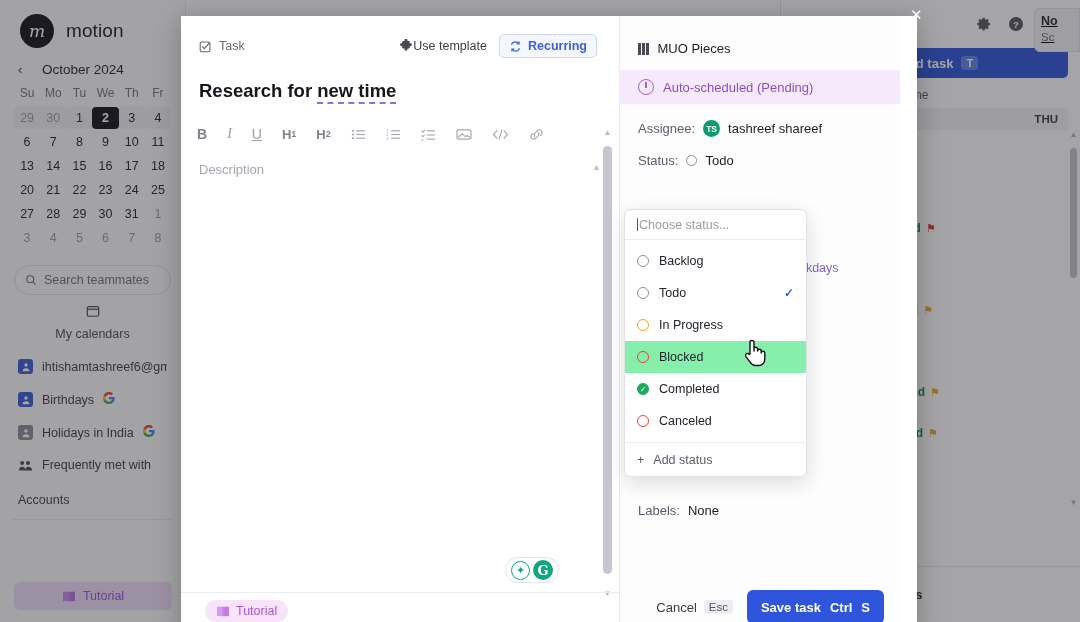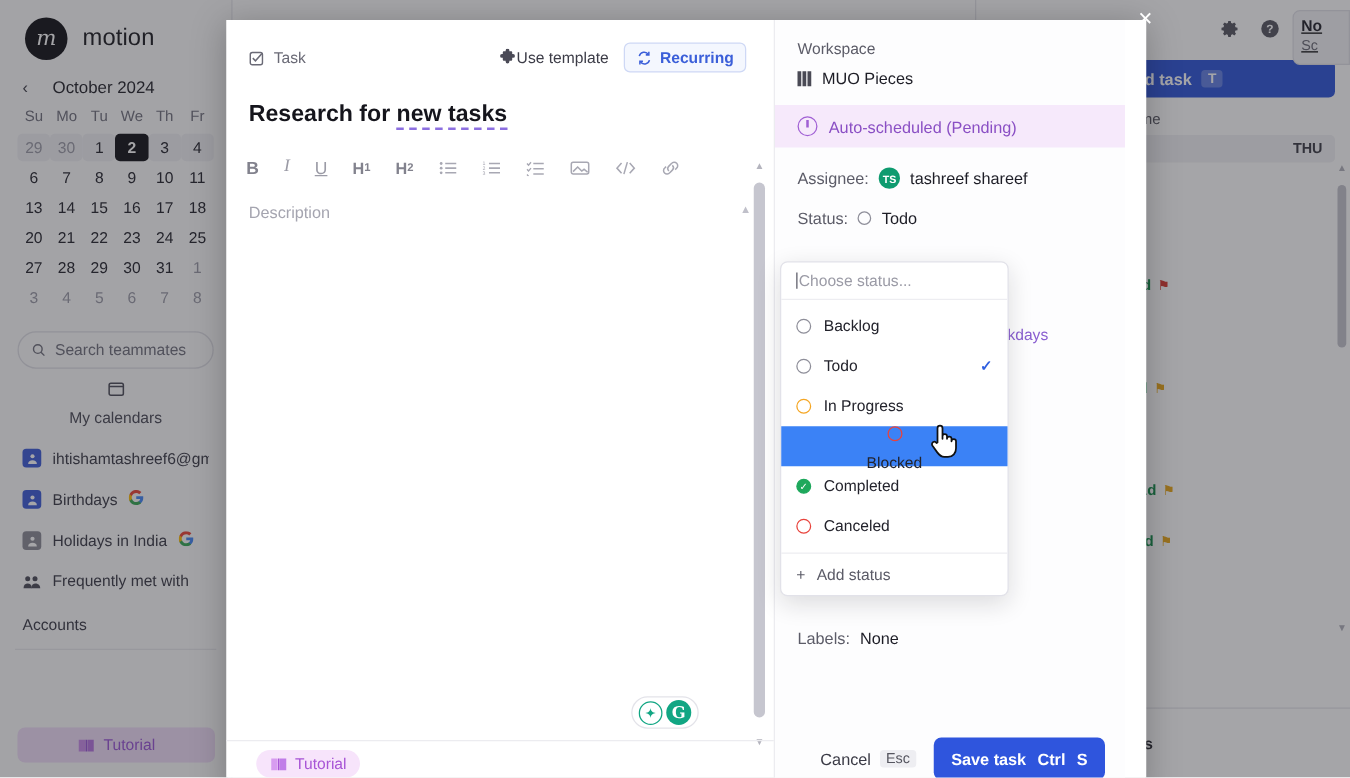--- a/index.html
+++ b/index.html
@@ -226,21 +226,21 @@
   .dd-input {
     height: 30px; display: flex; align-items: center; padding: 0 12px;
     font-size: 12.5px; color: #9b9ba6; border-bottom: 1px solid #ededf1; position: relative;
   }
   .dd-input .caret-bar { width: 1px; height: 13px; background: #5a5a66; margin-right: 1px; }
   .dd-list { padding: 5px 0; }
   .dd-item {
     height: 32px; display: flex; align-items: center; gap: 10px; padding: 0 12px;
     font-size: 12.5px; color: #23232c; cursor: pointer;
   }
-  .dd-item.hover { background: #3b82f6; flex-direction: column; }
+  .dd-item.hover { background: #86efac; }
   .dd-check { margin-left: auto; color: #2f5fe0; font-size: 12px; font-weight: 700; }
   .dd-circ { width: 12px; height: 12px; border-radius: 50%; border: 1.8px solid; flex: none; }
   .dd-circ.filled { display: flex; align-items: center; justify-content: center; color: #fff; font-size: 8px; }
   .dd-foot {
     border-top: 1px solid #ededf1; height: 34px; display: flex; align-items: center;
     gap: 9px; padding: 0 12px; font-size: 12.5px; color: #5b5b67; cursor: pointer;
   }
 
   .weekdays-txt { position: absolute; left: 172px; top: 245px; font-size: 12.5px; color: #8a5fd0; }
   .labels-row { position: absolute; left: 18px; top: 487px; font-size: 13px; color: #1d1d26; display: flex; gap: 8px; }
@@ -547,21 +547,21 @@
               <path d="M3 6a5 5 0 0 1 9-1.5" fill="none" stroke="#3b5fd9" stroke-width="1.5"></path>
               <path d="M13 10a5 5 0 0 1-9 1.5" fill="none" stroke="#3b5fd9" stroke-width="1.5"></path>
               <path d="M12.4 1.8v3h-3M3.6 14.2v-3h3" fill="none" stroke="#3b5fd9" stroke-width="1.5"></path>
             </svg>
             <span>Recurring</span>
           </div>
         </div>
       </div>
 
       <div class="m-title">
-        <span>Research for </span><span class="dashed">new tasks</span>
+        <span>Research for </span><span class="dashed">new time</span>
       </div>
 
       <div class="m-toolbar">
         <span class="tb-btn" style="font-weight:700;color:#82828d">B</span>
         <span class="tb-btn" style="font-style:italic;font-family:'Liberation Serif',serif;color:#9b9ba6">I</span>
         <span class="tb-btn" style="text-decoration:underline;color:#9b9ba6">U</span>
         <span class="tb-btn" style="font-weight:600;color:#82828d;font-size:13px">H<sub style="font-size:9px">1</sub></span>
         <span class="tb-btn" style="font-weight:600;color:#82828d;font-size:13px">H<sub style="font-size:9px">2</sub></span>
         <span class="tb-btn">
           <svg width="15" height="13" viewBox="0 0 16 14">
@@ -636,21 +636,20 @@
           <path d="M1 2h6v11H1z" fill="#d79cf0"></path>
             <path d="M9 2h6v11H9z" fill="#c07ce8"></path>
           <line x1="8" y1="2" x2="8" y2="13" stroke="#a855d6" stroke-width="1.4"></line>
         </svg>
         <span>Tutorial</span>
       </div>
     </div>
 
     <div class="modal-right">
       <div class="r-sec">
-        <div class="r-lbl">Workspace</div>
         <div class="r-ws">
           <span class="ws-bars">
               <i></i>
               <i></i>
               <i></i>
             </span>
           <span>MUO Pieces</span>
         </div>
       </div>
 

